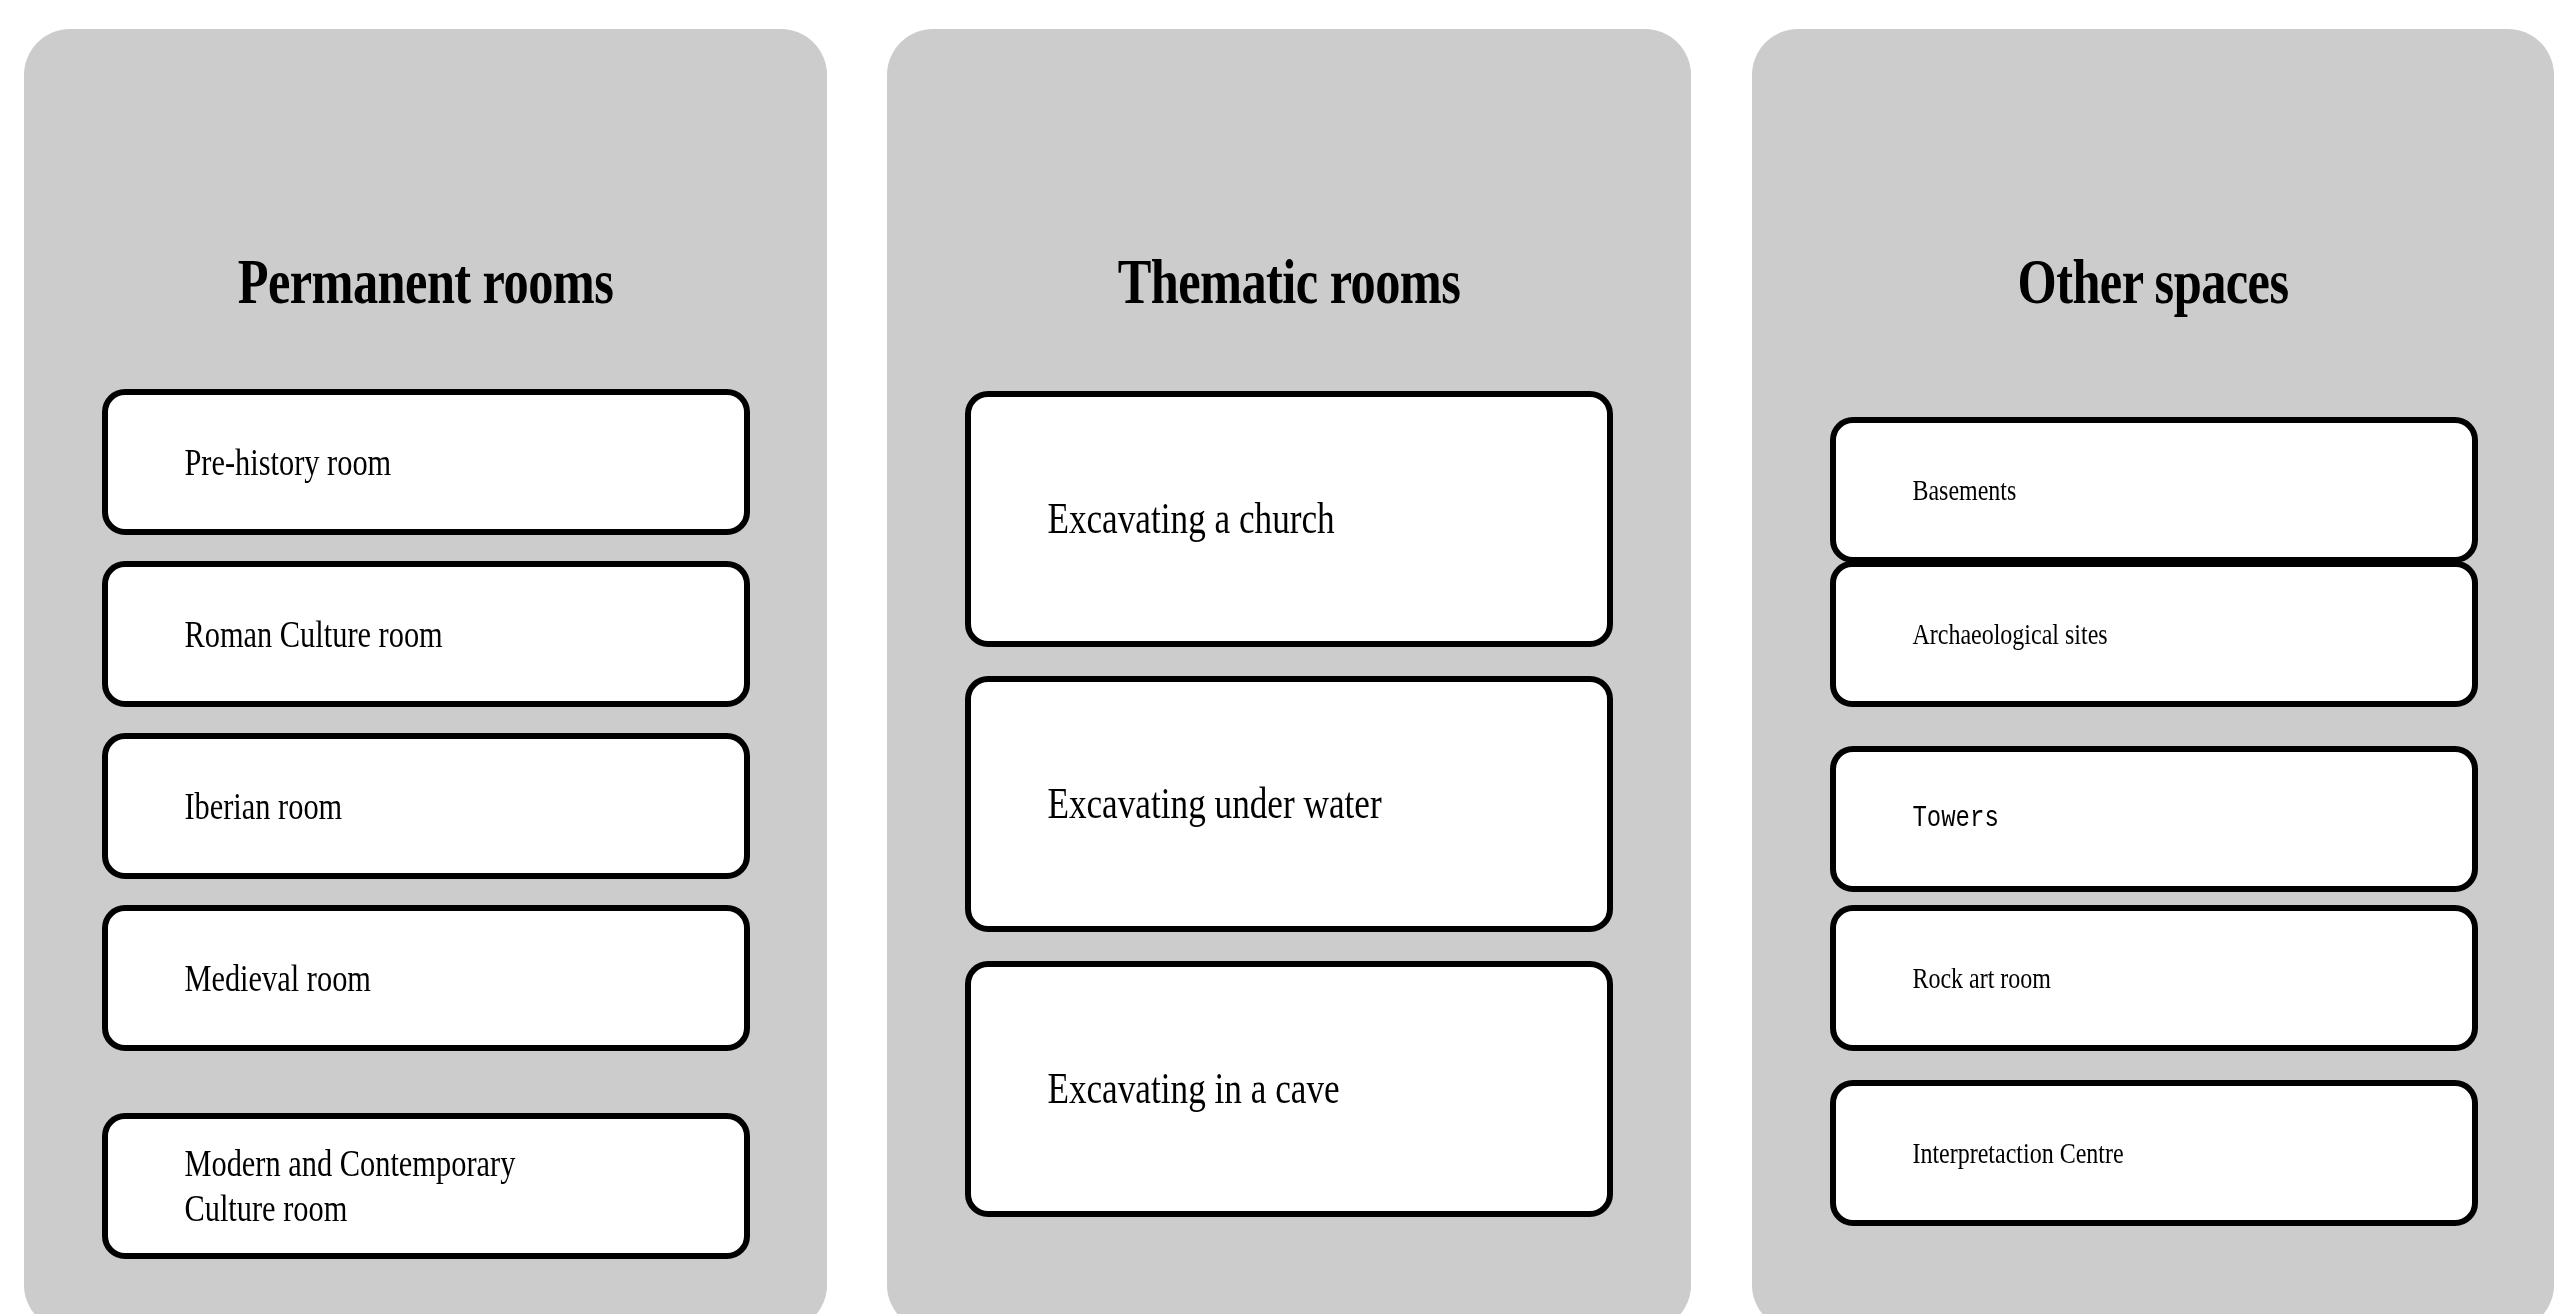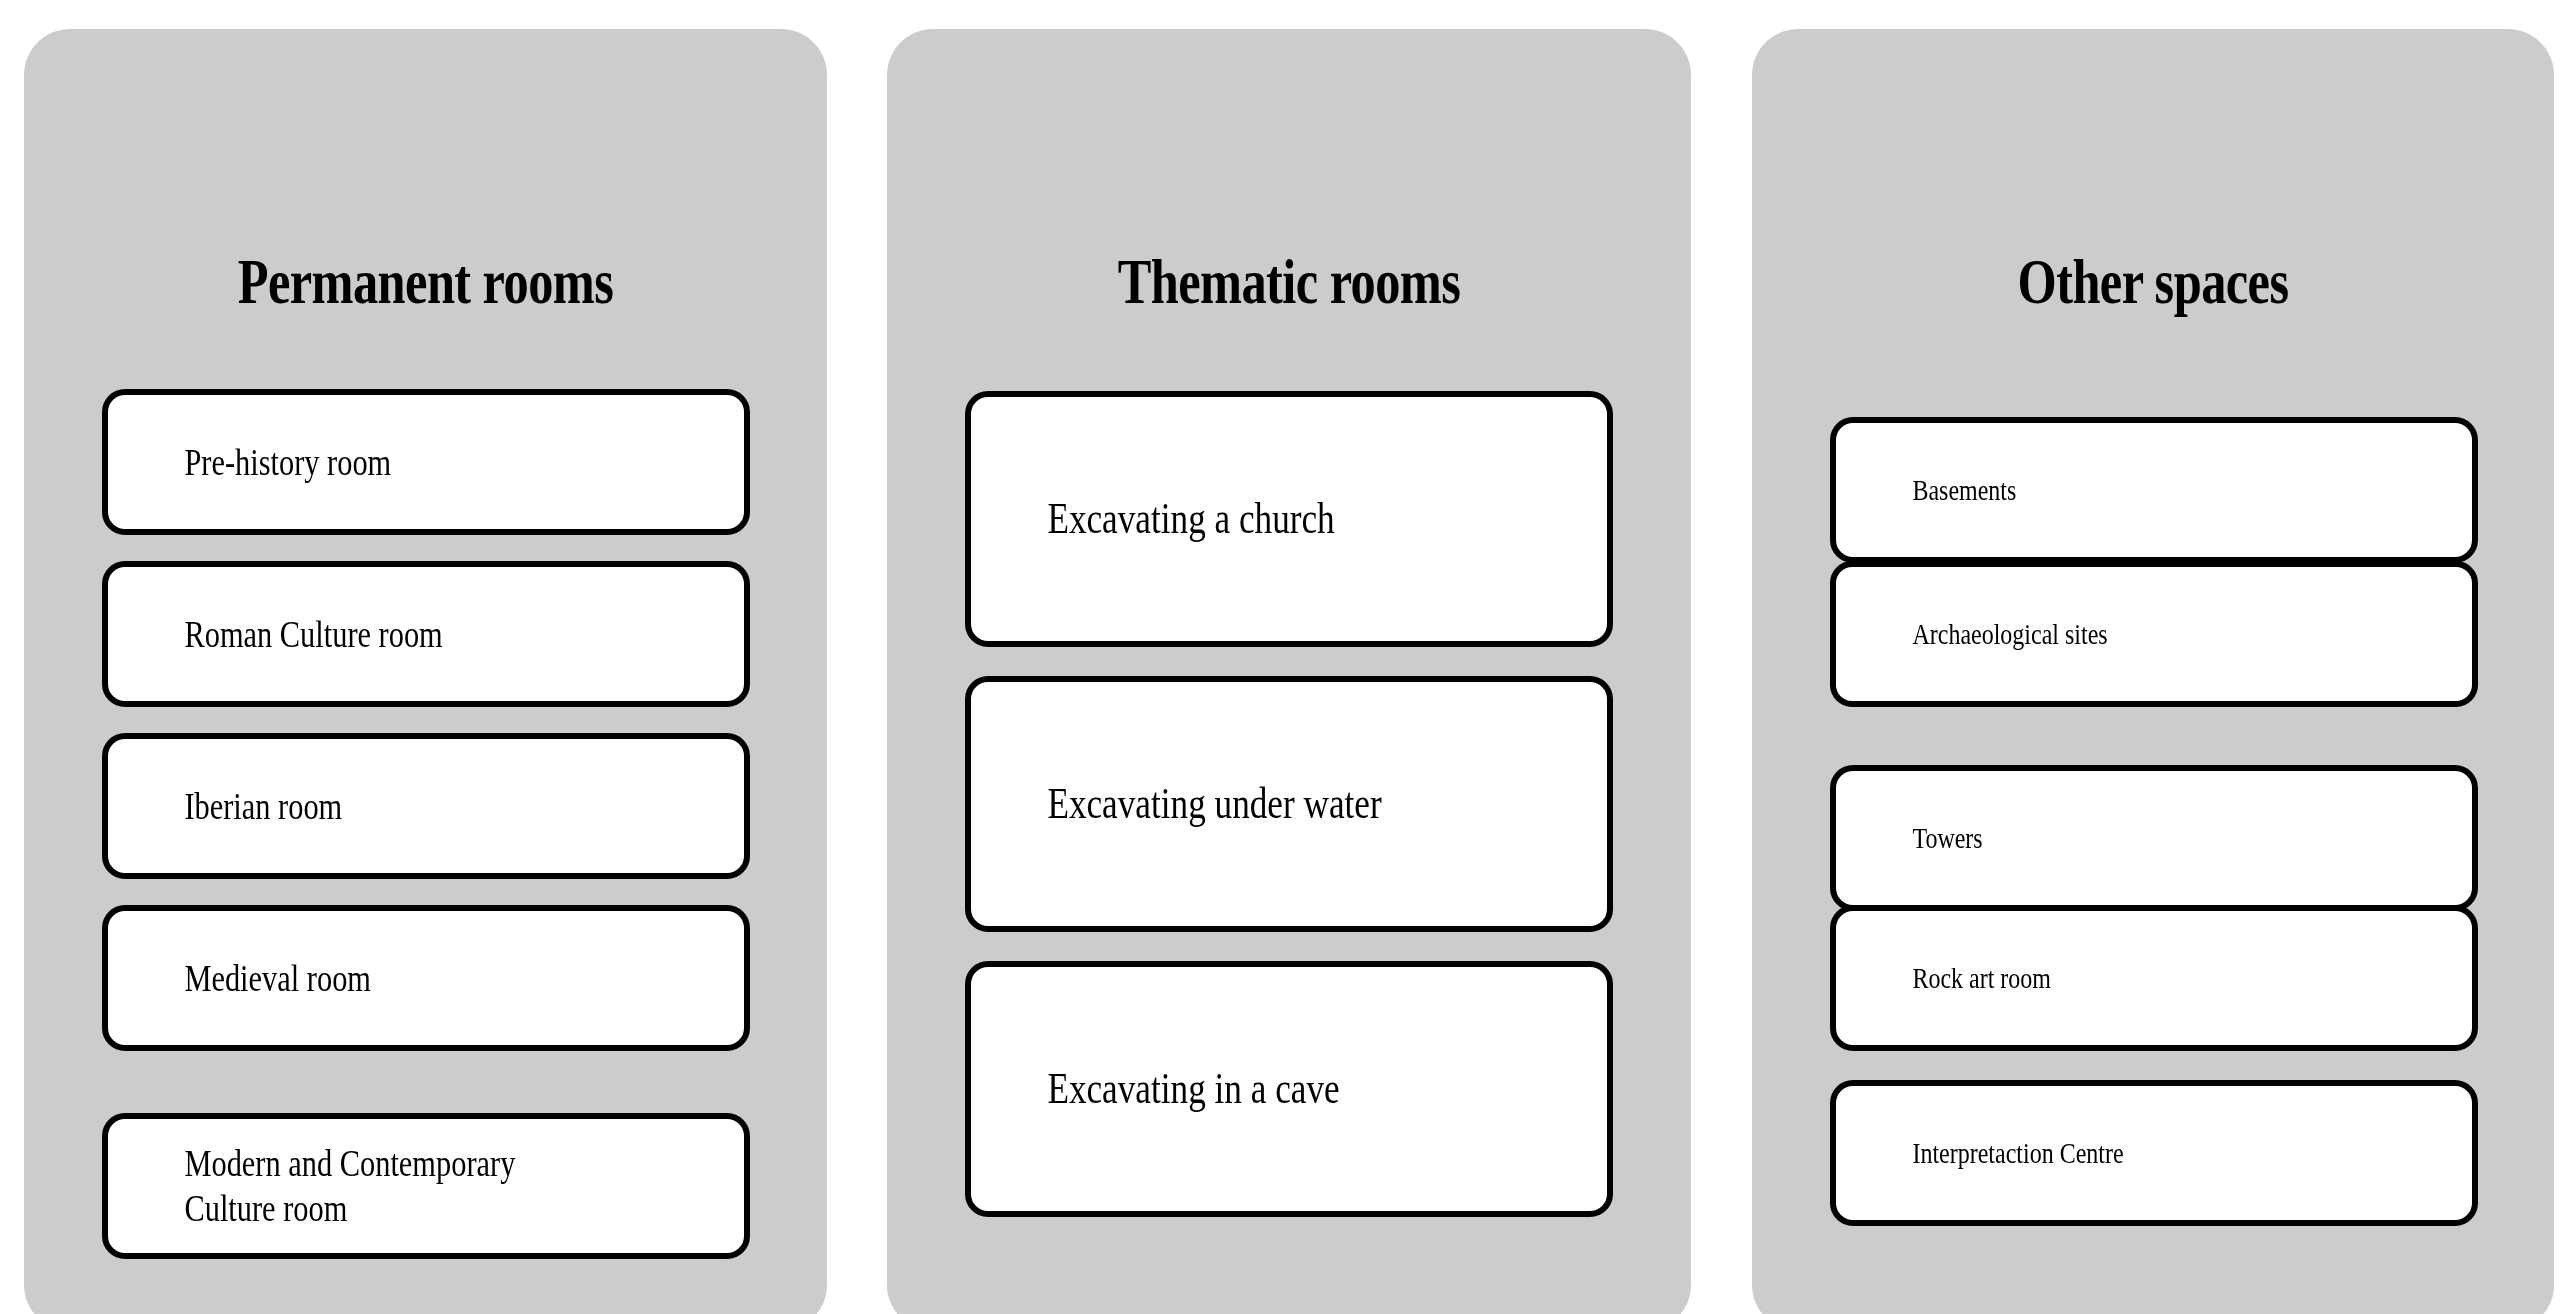--- a/index.html
+++ b/index.html
@@ -94,21 +94,21 @@
   .panel-2 .box-label { font-size: 44px; }
   .panel-2 .box-0 { top: 362px; }
   .panel-2 .box-1 { top: 647px; }
   .panel-2 .box-2 { top: 932px; }
 
   
   .panel-3 .box { left: 78px; width: 648px; height: 146px; }
   .panel-3 .box-label { font-size: 30px; }
   .panel-3 .box-0 { top: 356px; margin-top: 32px; }
   .panel-3 .box-1 { top: 532px; border-radius: 22px; }
-  .panel-3 .box-2 { top: 736px; }
+  .panel-3 .box-2 { top: 717px; font-family: Liberation Mono, monospace; }
   .panel-3 .box-3 { top: 876px; }
   .panel-3 .box-4 { top: 1051px; }
 </style>
 </head>
 <body>
 
 <div id="diagram">
 
   <section class="panel panel-1">
     <h2 class="panel-title">Permanent rooms</h2>

